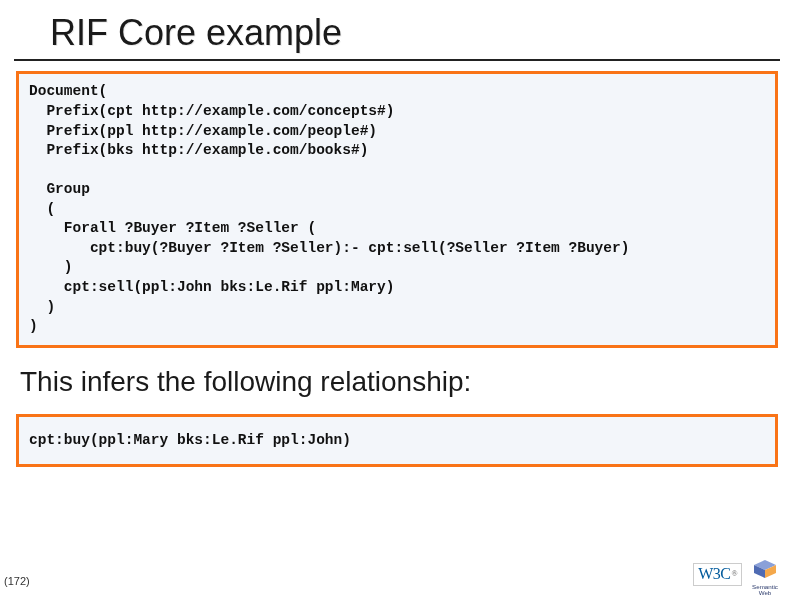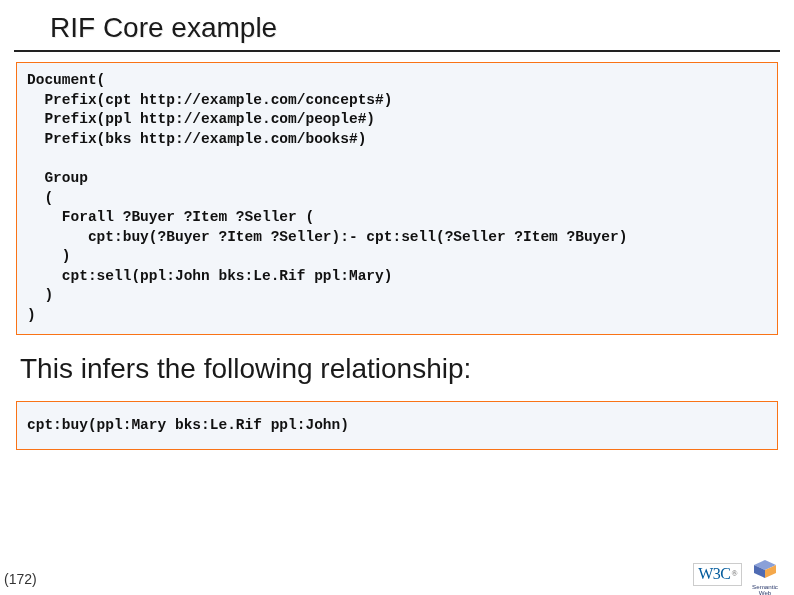--- a/index.html
+++ b/index.html
@@ -14,34 +14,34 @@
     position: relative;
   }
   .slide {
     box-sizing: border-box;
     width: 794px;
     height: 595px;
     position: relative;
     padding: 12px 14px 0 14px;
   }
   .title {
-    font-size: 28px;
+    font-size: 36px;
     line-height: 1.15;
     font-weight: 400;
     margin: 0 0 6px 36px;
     text-shadow: 1px 1px 0 rgba(0,0,0,0.08);
   }
   .title-rule {
     border: none;
     border-top: 2px solid #222;
     margin: 4px 0 10px 0;
   }
   .code-box {
     background: #f3f6fa;
-    border: 1px solid #f97316;
+    border: 3px solid #f97316;
     padding: 8px 10px 8px 10px;
     font-family: "Courier New", Courier, monospace;
     font-size: 14.5px;
     line-height: 1.35;
     white-space: pre;
     color: #111;
     margin: 0 2px 18px 2px;
     font-weight: bold;
   }
   .body-text {
@@ -50,21 +50,21 @@
     font-weight: 400;
   }
   .code-box.small {
     margin-top: 10px;
     padding: 14px 10px;
   }
   .footer-num {
     position: absolute;
     left: 4px;
     bottom: 8px;
-    font-size: 14px;
+    font-size: 11px;
     color: #333;
   }
   .footer-logos {
     position: absolute;
     right: 12px;
     bottom: 6px;
     display: flex;
     align-items: center;
     gap: 6px;
   }

